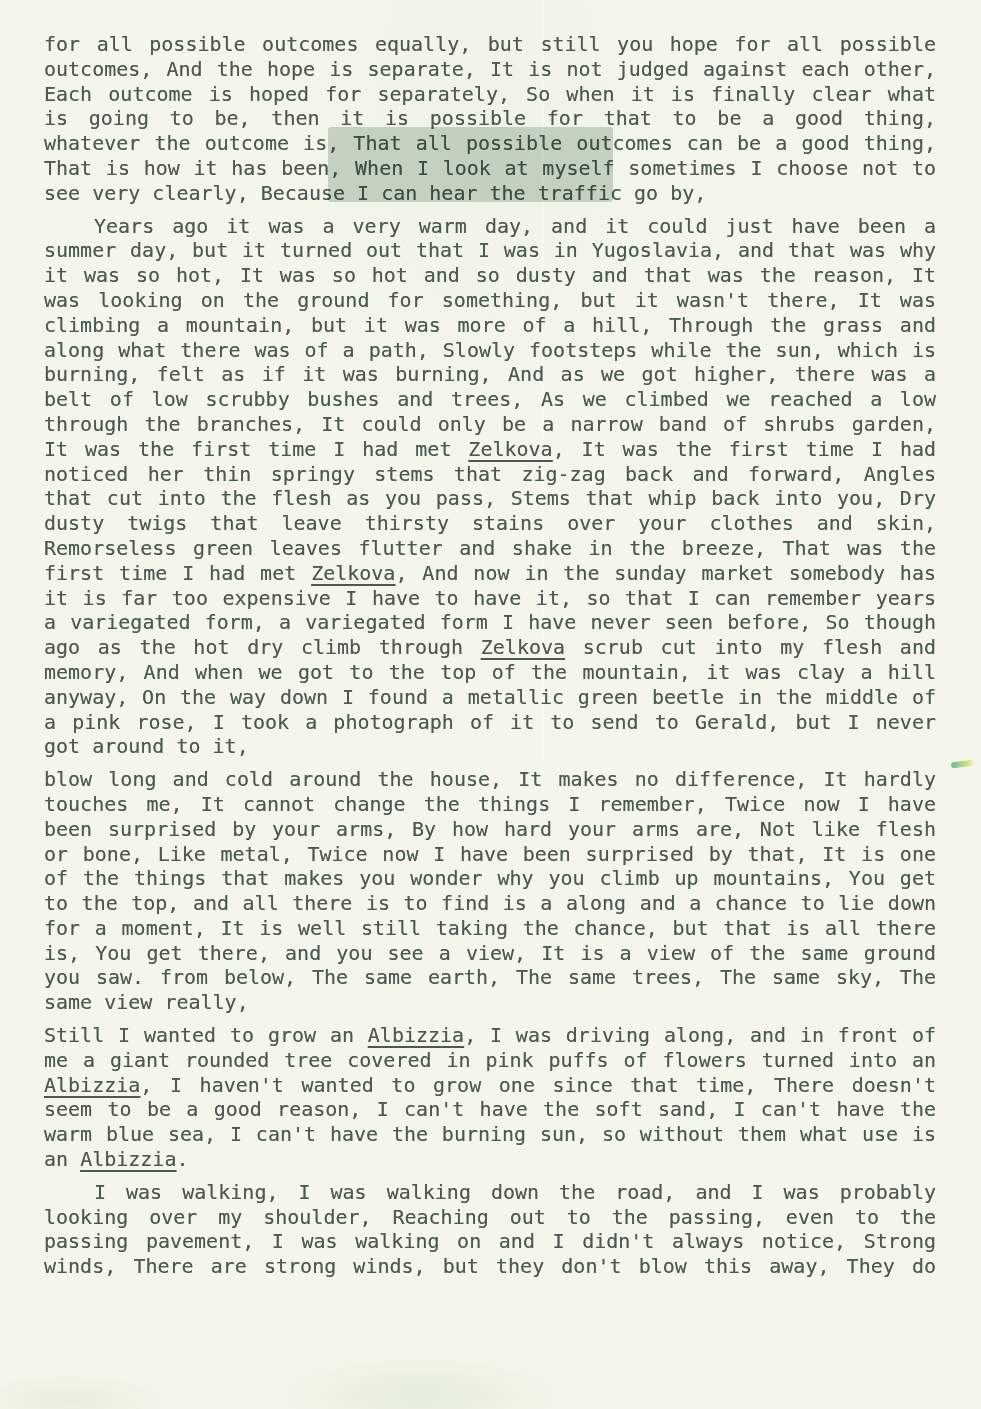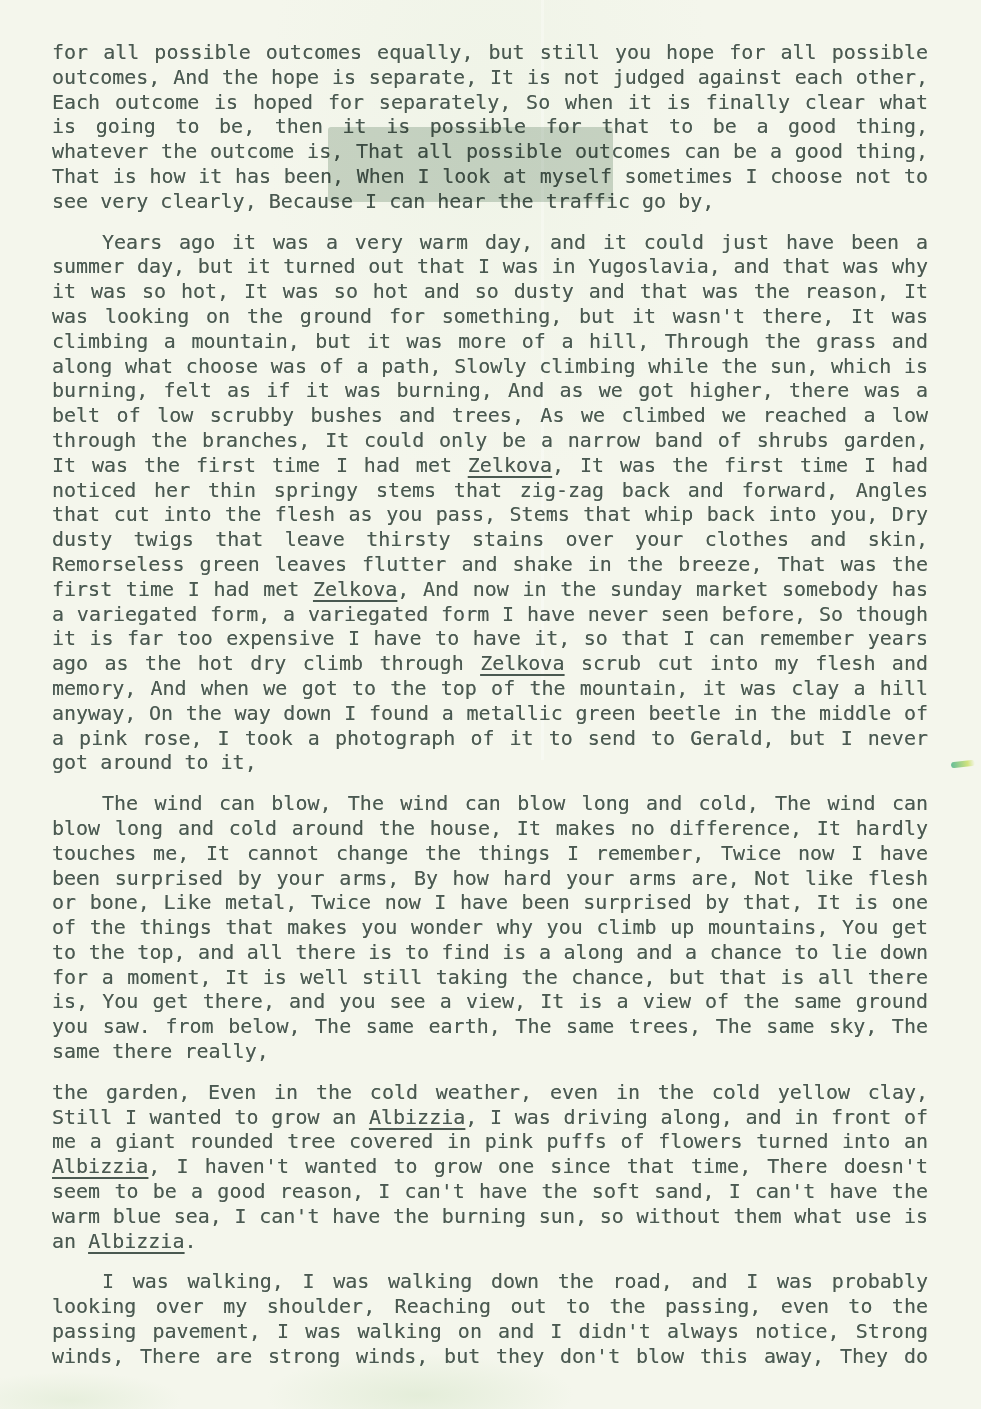--- a/index.html
+++ b/index.html
@@ -30,21 +30,21 @@
   }
   .text-block{
     position:absolute;
     left:36px;top:24px;width:908px;
     color:var(--ink);
     font-size:20px;
     line-height:24.8px;
     letter-spacing:0px;
     text-shadow:0 0 0.5px rgba(74,89,81,0.55);
   }
-  .paragraph{margin:16px;padding:0;}
+  .paragraph{margin:8px;padding:0;}
   .line{
     text-align:justify;
     text-align-last:justify;
     white-space:normal;
     height:24.8px;
     overflow:visible;
   }
   .line.indent{text-indent:50px;}
   .line.short{text-align-last:left;}
   u{
@@ -86,53 +86,51 @@
         <div class="line">whatever the outcome is, That all possible outcomes can be a good thing,</div>
         <div class="line">That is how it has been, When I look at myself sometimes I choose not to</div>
         <div class="line short">see very clearly, Because I can hear the traffic go by,</div>
       </div>
       <div class="paragraph">
         <div class="line indent">Years ago it was a very warm day, and it could just have been a</div>
         <div class="line">summer day, but it turned out that I was in Yugoslavia, and that was why</div>
         <div class="line">it was so hot, It was so hot and so dusty and that was the reason, It</div>
         <div class="line">was looking on the ground for something, but it wasn't there, It was</div>
         <div class="line">climbing a mountain, but it was more of a hill, Through the grass and</div>
-        <div class="line">along what choose was of a path, Slowly climbing while the sun, which is</div>
+        <div class="line">along what there was of a path, Slowly footsteps while the sun, which is</div>
         <div class="line">burning, felt as if it was burning, And as we got higher, there was a</div>
         <div class="line">belt of low scrubby bushes and trees, As we climbed we reached a low</div>
         <div class="line">through the branches, It could only be a narrow band of shrubs garden,</div>
         <div class="line">It was the first time I had met <u>Zelkova</u>, It was the first time I had</div>
         <div class="line">noticed her thin springy stems that zig-zag back and forward, Angles</div>
         <div class="line">that cut into the flesh as you pass, Stems that whip back into you, Dry</div>
         <div class="line">dusty twigs that leave thirsty stains over your clothes and skin,</div>
         <div class="line">Remorseless green leaves flutter and shake in the breeze, That was the</div>
         <div class="line">first time I had met <u>Zelkova</u>, And now in the sunday market somebody has</div>
+        <div class="line">it is far too expensive I have to have it, so that I can remember years</div>
         <div class="line">a variegated form, a variegated form I have never seen before, So though</div>
-        <div class="line">it is far too expensive I have to have it, so that I can remember years</div>
         <div class="line">ago as the hot dry climb through <u>Zelkova</u> scrub cut into my flesh and</div>
         <div class="line">memory, And when we got to the top of the mountain, it was clay a hill</div>
         <div class="line">anyway, On the way down I found a metallic green beetle in the middle of</div>
         <div class="line">a pink rose, I took a photograph of it to send to Gerald, but I never</div>
         <div class="line short">got around to it,</div>
       </div>
       <div class="paragraph">
-        <div class="line indent">The wind can blow, The wind can blow long and cold, The wind can</div>
         <div class="line">blow long and cold around the house, It makes no difference, It hardly</div>
         <div class="line">touches me, It cannot change the things I remember, Twice now I have</div>
         <div class="line">been surprised by your arms, By how hard your arms are, Not like flesh</div>
         <div class="line">or bone, Like metal, Twice now I have been surprised by that, It is one</div>
         <div class="line">of the things that makes you wonder why you climb up mountains, You get</div>
         <div class="line">to the top, and all there is to find is a along and a chance to lie down</div>
         <div class="line">for a moment, It is well still taking the chance, but that is all there</div>
         <div class="line">is, You get there, and you see a view, It is a view of the same ground</div>
         <div class="line">you saw. from below, The same earth, The same trees, The same sky, The</div>
-        <div class="line short">same there really,</div>
+        <div class="line short">same view really,</div>
       </div>
       <div class="paragraph">
-        <div class="line">the garden, Even in the cold weather, even in the cold yellow clay,</div>
         <div class="line">Still I wanted to grow an <u>Albizzia</u>, I was driving along, and in front of</div>
         <div class="line">me a giant rounded tree covered in pink puffs of flowers turned into an</div>
         <div class="line"><u>Albizzia</u>, I haven't wanted to grow one since that time, There doesn't</div>
         <div class="line">seem to be a good reason, I can't have the soft sand, I can't have the</div>
         <div class="line">warm blue sea, I can't have the burning sun, so without them what use is</div>
         <div class="line short">an <u>Albizzia</u>.</div>
       </div>
       <div class="paragraph">
         <div class="line indent">I was walking, I was walking down the road, and I was probably</div>
         <div class="line">looking over my shoulder, Reaching out to the passing, even to the</div>

